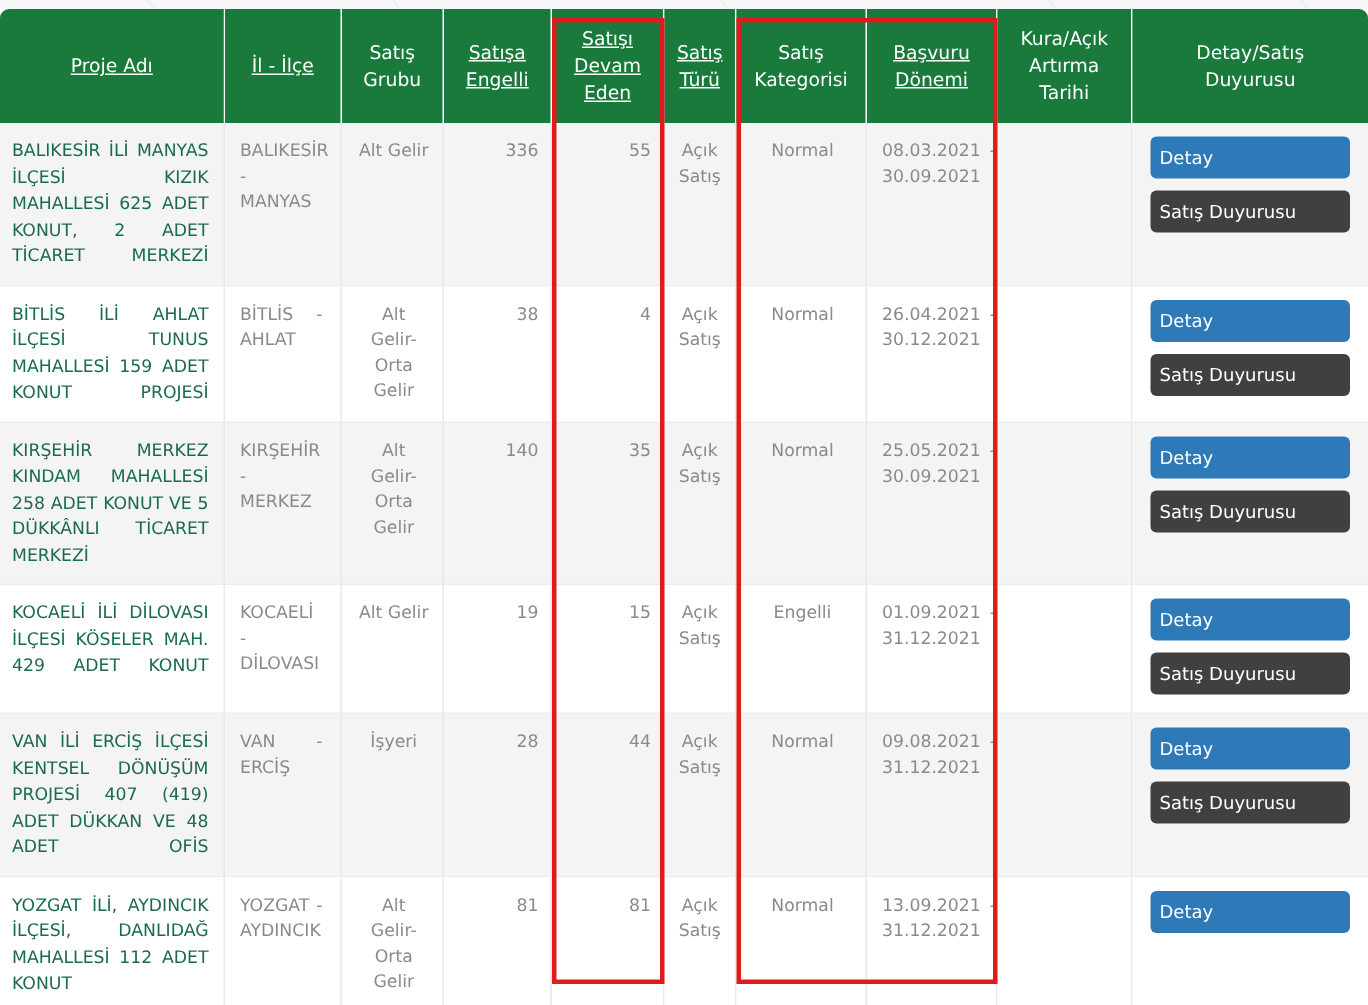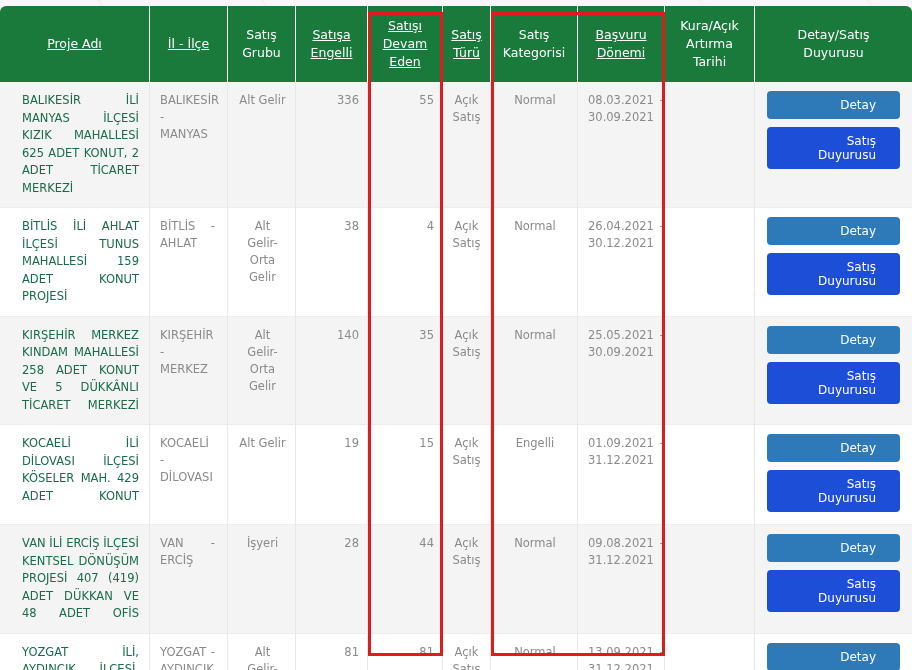--- a/index.html
+++ b/index.html
@@ -75,21 +75,21 @@
   tbody tr:nth-child(odd) td  { background: #f4f4f4; }
   tbody tr:nth-child(even) td { background: #ffffff; }
   tbody tr:last-child td { border-bottom: none; }
 
   td.c-proje {
     text-align: justify;
     text-align-last: justify;
     color: #1a6b4a;
     font-size: 11.5px;
     line-height: 17.5px;
-    padding-left: 22px;
+    padding-left: 8px;
     padding-right: 10px;
   }
   td.c-ililce {
     text-align: justify;
     text-align-last: justify;
     padding-left: 10px;
     padding-right: 12px;
   }
   td.c-grubu {
     text-align: center;
@@ -114,32 +114,32 @@
   td.c-detay {
     text-align: center;
     padding: 9px 12px 12px 12px;
   }
 
   .btn {
     display: block;
     width: 100%;
     max-width: 136px;
     margin: 0 auto 8px auto;
-    padding: 7px 24px;
+    padding: 7px 6px;
     border: none;
     border-radius: 4px;
     color: #ffffff;
     font-size: 12px;
     font-family: "DejaVu Sans", "Liberation Sans", sans-serif;
-    text-align: right;
+    text-align: left;
     cursor: pointer;
     box-sizing: border-box;
   }
   .btn-detay  { background: #2e7ab8; }
-  .btn-duyuru { background: #1d4ed8; margin-bottom: 0; }
+  .btn-duyuru { background: #404040; margin-bottom: 0; }
 
   
   .redbox {
     position: absolute;
     border: 3px solid #e01b1b;
     box-sizing: border-box;
     z-index: 5;
     pointer-events: none;
     background: transparent;
   }

